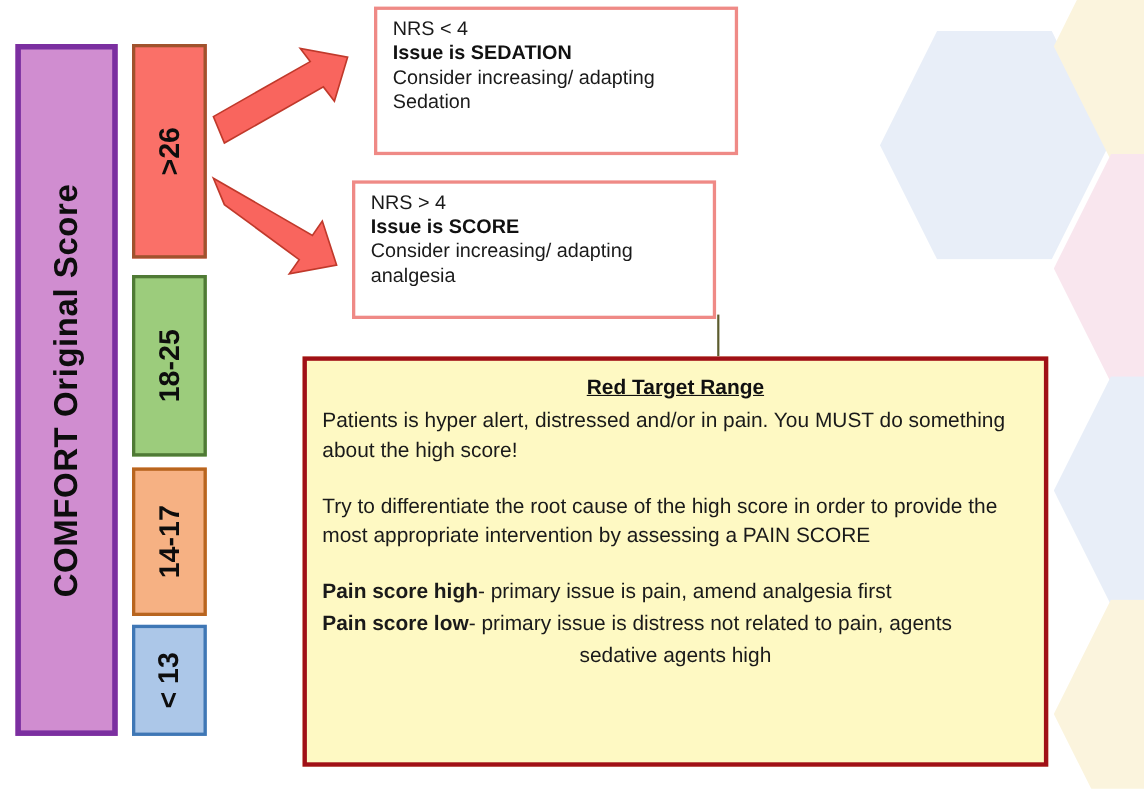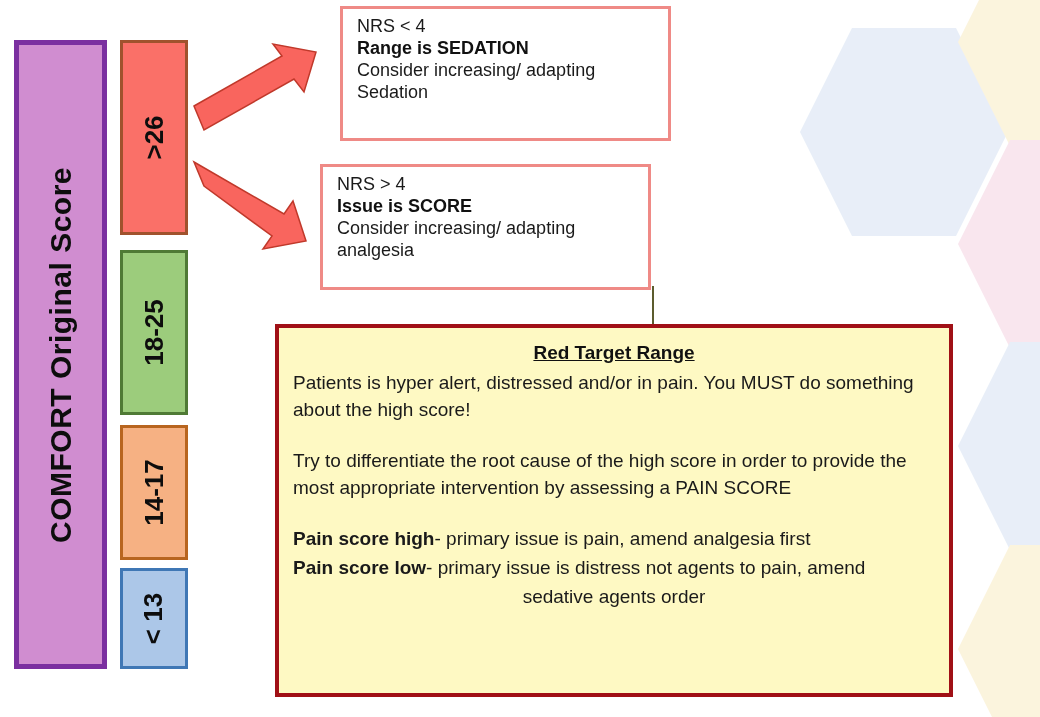--- a/index.html
+++ b/index.html
@@ -164,21 +164,21 @@
 
 <svg class="arrow-svg arrow-up" viewBox="0 0 130 110">
   <polygon class="arrow-shape" points="4,64 92,14 83,2 126,10 114,50 104,37 14,88"></polygon>
 </svg>
 <svg class="arrow-svg arrow-down" viewBox="0 0 130 110">
   <polygon class="arrow-shape" points="4,14 94,66 103,53 116,93 73,101 82,88 14,38"></polygon>
 </svg>
 
 <div class="nrs-box nrs-box-1">
   <div class="nrs-line">NRS &lt; 4</div>
-  <div class="nrs-line-bold">Range is SEDATION</div>
+  <div class="nrs-line-bold">Issue is SEDATION</div>
   <div class="nrs-line">Consider increasing/ adapting</div>
   <div class="nrs-line">Sedation</div>
 </div>
 
 <div class="nrs-box nrs-box-2">
   <div class="nrs-line">NRS &gt; 4</div>
   <div class="nrs-line-bold">Issue is SCORE</div>
   <div class="nrs-line">Consider increasing/ adapting</div>
   <div class="nrs-line">analgesia</div>
 </div>
@@ -188,16 +188,16 @@
 <div class="target-box">
   <div class="target-heading">Red Target Range</div>
   <p class="target-para">Patients is hyper alert, distressed and/or in pain. You MUST do something about the high score!</p>
   <div class="target-spacer"></div>
   <p class="target-para">Try to differentiate the root cause of the high score in order to provide the most appropriate intervention by assessing a PAIN SCORE</p>
   <div class="target-spacer"></div>
   <p class="target-para">
     <b>Pain score high</b><span>- primary issue is pain, amend analgesia first</span>
   </p>
   <p class="target-para">
-    <b>Pain score low</b><span>- primary issue is distress not agents to pain, amend</span>
+    <b>Pain score low</b><span>- primary issue is distress not related to pain, agents</span>
   </p>
-  <p class="target-para target-center">sedative agents order</p>
+  <p class="target-para target-center">sedative agents high</p>
 </div>
 
 </body></html>

